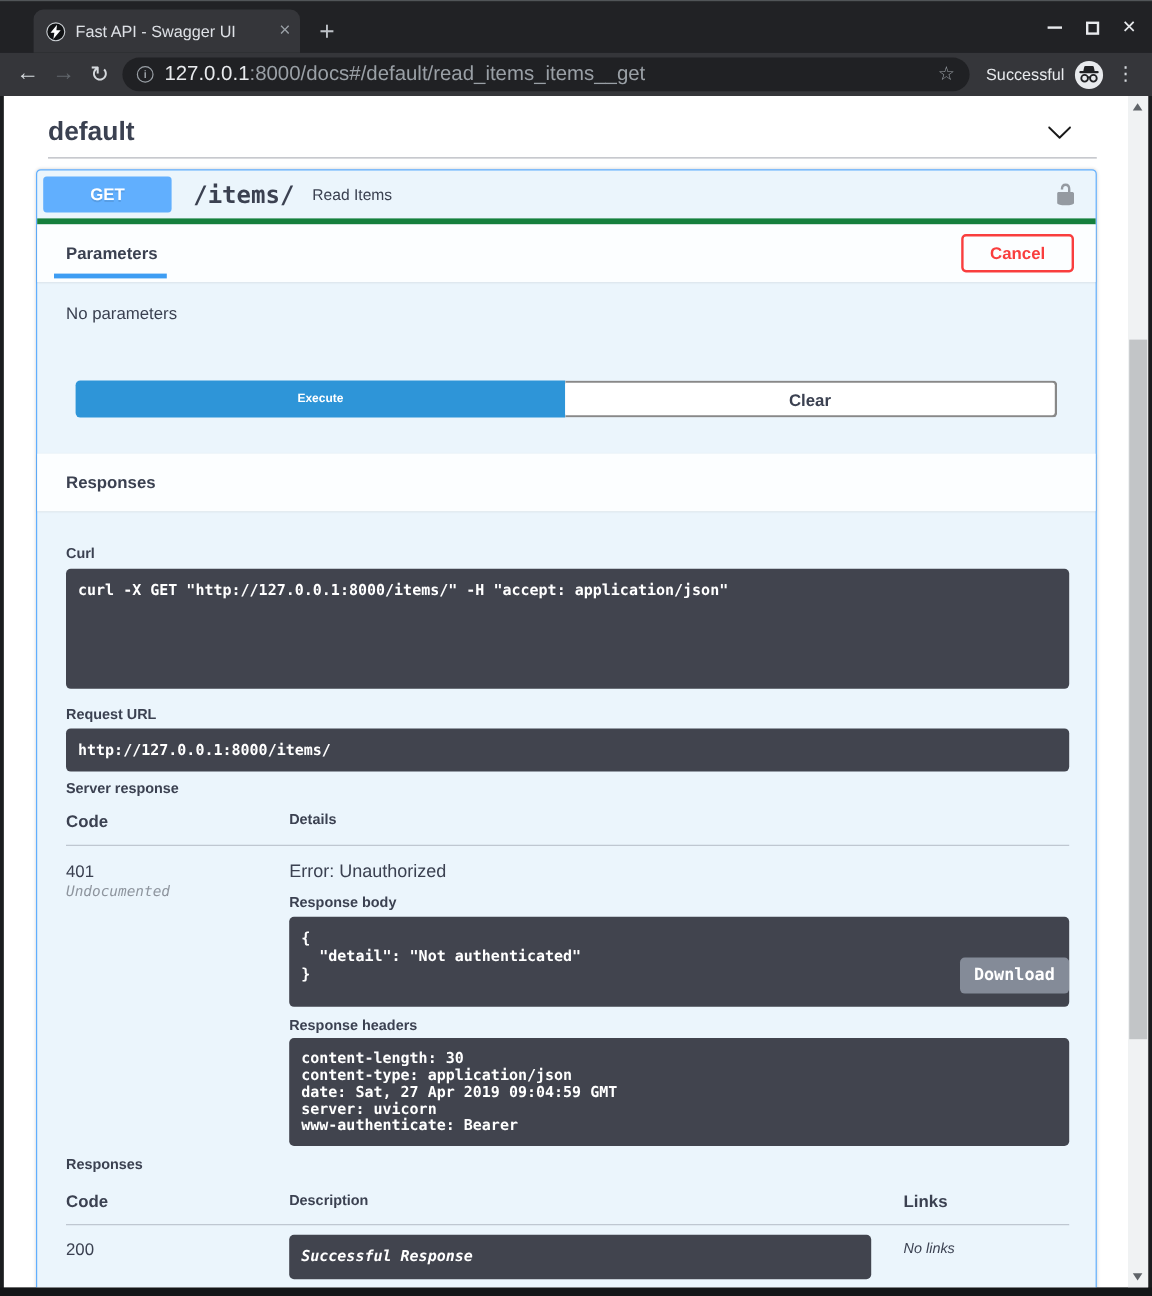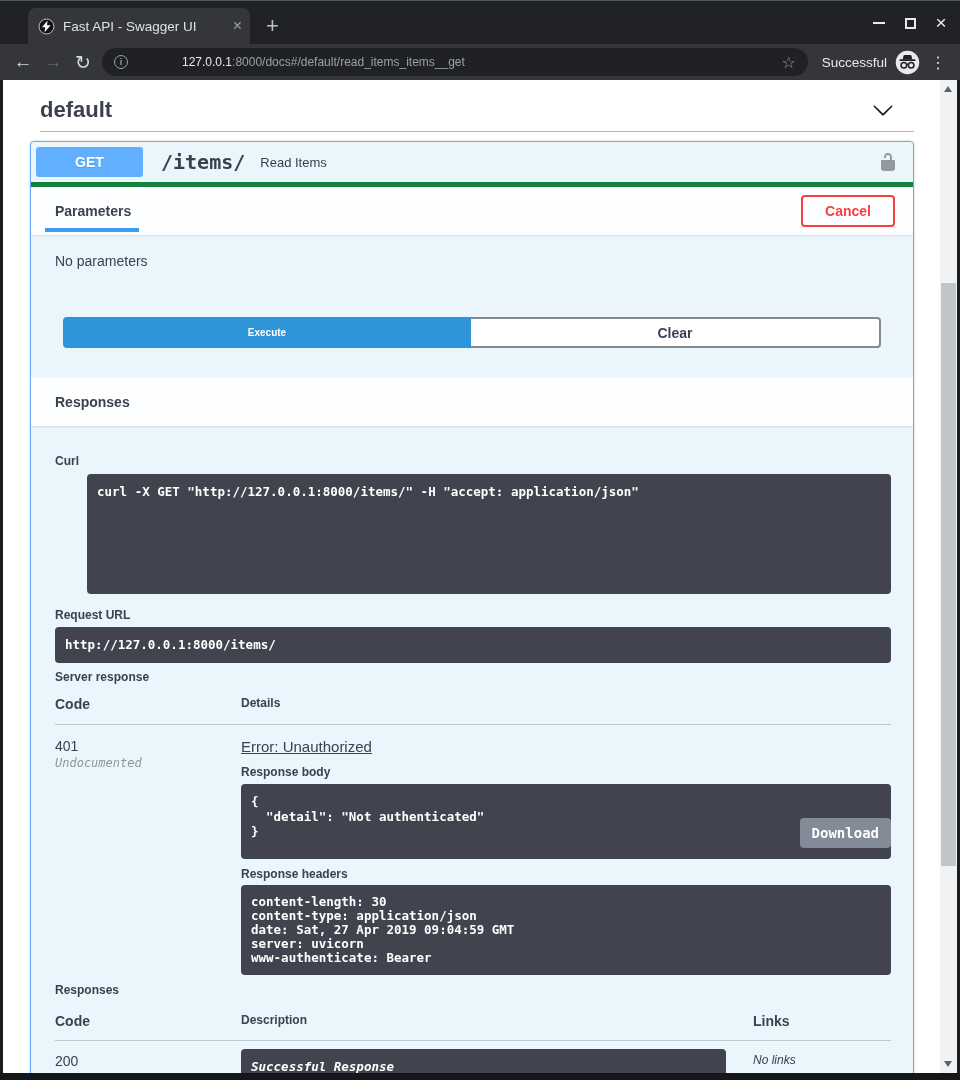--- a/index.html
+++ b/index.html
@@ -24,21 +24,21 @@
   .toolbar { position:absolute; left:0; top:44px; width:960px; height:36px;
     background:#35363a; display:flex; align-items:center; padding:0 8px; }
   .nav-btn { width:30px; height:30px; display:flex; align-items:center; justify-content:center;
     color:#d6dade; font-size:19px; }
   .nav-btn.disabled { color:#62676c; }
   .omnibox { flex:1; height:28px; background:#202124; border-radius:14px; display:flex;
     align-items:center; padding:0 12px; gap:9px; margin:0 8px 0 4px; min-width:0; }
   .info-icon { width:14px; height:14px; border:1.5px solid #9aa0a6; border-radius:50%;
     color:#9aa0a6; font-size:9px; font-weight:bold; display:flex; align-items:center;
     justify-content:center; flex:0 0 auto; }
-  .url { font-size:12px; flex:1; white-space:nowrap; overflow:hidden;margin-left:45px; }
+  .url { font-size:17px; flex:1; white-space:nowrap; overflow:hidden; }
   .url .host { color:#e8eaed; }
   .url .rest { color:#9aa0a6; }
   .star { color:#9aa0a6; font-size:16px; flex:0 0 auto; }
   .incog-label { color:#e8eaed; font-size:13.5px; margin:0 8px 0 6px; }
   .incog-badge { width:25px; height:25px; display:flex; }
   .menu-dots { color:#d6dade; font-size:16px; margin:0 6px 0 10px; }
 
   
   .edge-left  { position:absolute; left:0; top:80px; bottom:0; width:3px; background:#1b1d1f; z-index:5; }
   .edge-right { position:absolute; right:0; top:80px; bottom:0; width:3px; background:#1b1d1f; z-index:5; }
@@ -90,36 +90,36 @@
   .btn-execute { flex:1; background:#2e95d8; color:#fff; font-weight:bold; font-size:10px;
     border:none; border-radius:4px 0 0 4px; font-family:inherit; }
   .btn-clear { flex:1; background:#fff; color:#3b4151; font-weight:bold; font-size:14px;
     border:2px solid #888; border-left:none; border-radius:0 4px 4px 0; font-family:inherit; }
 
   .responses-body { padding:28px 22px 0 24px; }
   .block-label { font-size:12px; font-weight:bold; color:#3b4151; display:block; }
   .dark-block { background:#41444e; border-radius:4px; color:#fff;
     font-family:"DejaVu Sans Mono", monospace; font-weight:bold; font-size:12.5px;
     padding:10px; white-space:pre; overflow:hidden; }
-  .curl-block { margin-top:6px; height:120px; line-height:15px;margin-left:32px; }
+  .curl-block { margin-top:6px; height:100px; line-height:15px; }
   .lbl-requrl { margin-top:14px; }
   .requrl-block { margin-top:5px; height:36px; line-height:16px; }
   .lbl-serverresp { margin-top:7px; }
 
   .resp-table-head { display:flex; margin-top:12px; padding-bottom:12px;
     border-bottom:1px solid rgba(59,65,81,.25); }
   .col-code { width:186px; }
   .col-details { flex:1; }
   .head-code { font-size:14px; font-weight:bold; }
   .head-sub { font-size:12px; font-weight:bold; }
   .resp-row { display:flex; padding-top:13px; }
   .status-code { font-size:14px; color:#3b4151; }
   .undocumented { font-family:"DejaVu Sans Mono", monospace; font-style:italic;
     font-size:12px; color:#8e959e; margin-top:2px; }
-  .resp-error { font-size:15px; color:#3b4151;text-decoration:underline; }
+  .resp-error { font-size:15px; color:#3b4151; }
   .lbl-body { margin-top:10px; }
   .body-block { position:relative; margin-top:5px; min-height:75px; line-height:15px; }
   .btn-download { position:absolute; right:0; bottom:11px; background:#848b98; border:none;
     color:#fff; font-weight:bold; font-size:14px; padding:7px 12px; border-radius:4px;
     font-family:inherit; }
   .lbl-headers { margin-top:8px; }
   .headers-block { margin-top:4px; line-height:14px; }
 
   .lbl-responses2 { margin-top:8px; }
   .table2-head { display:flex; margin-top:16px; padding-bottom:11px;

